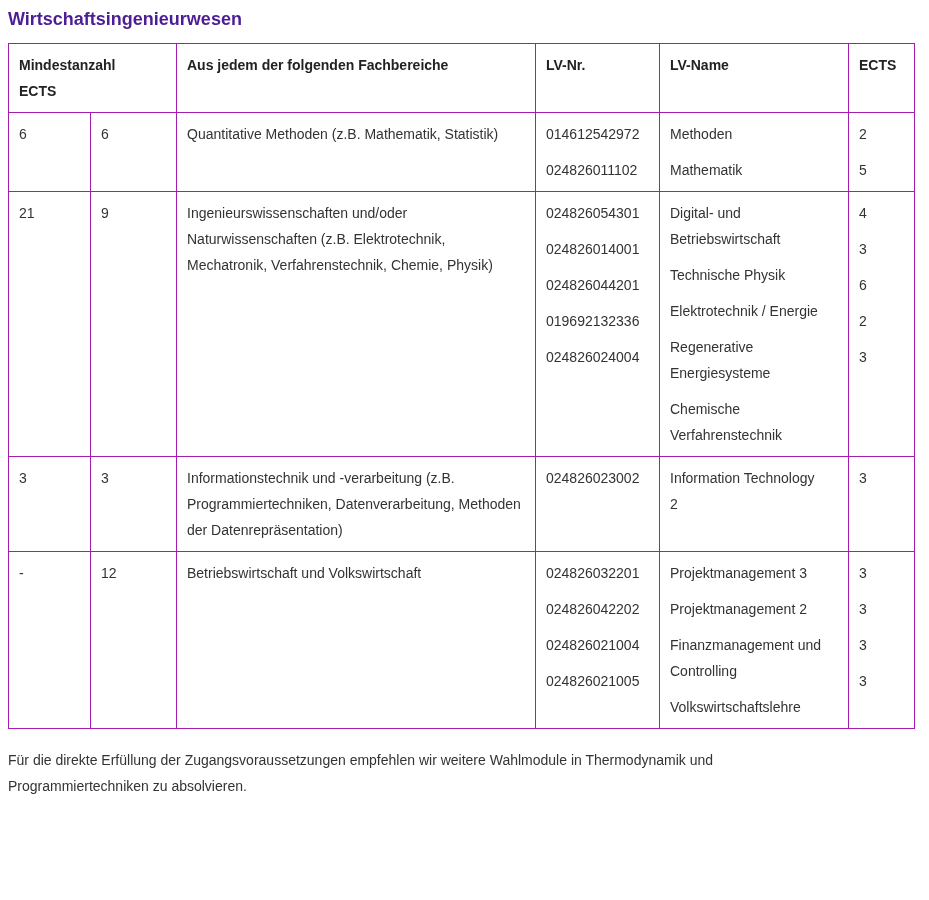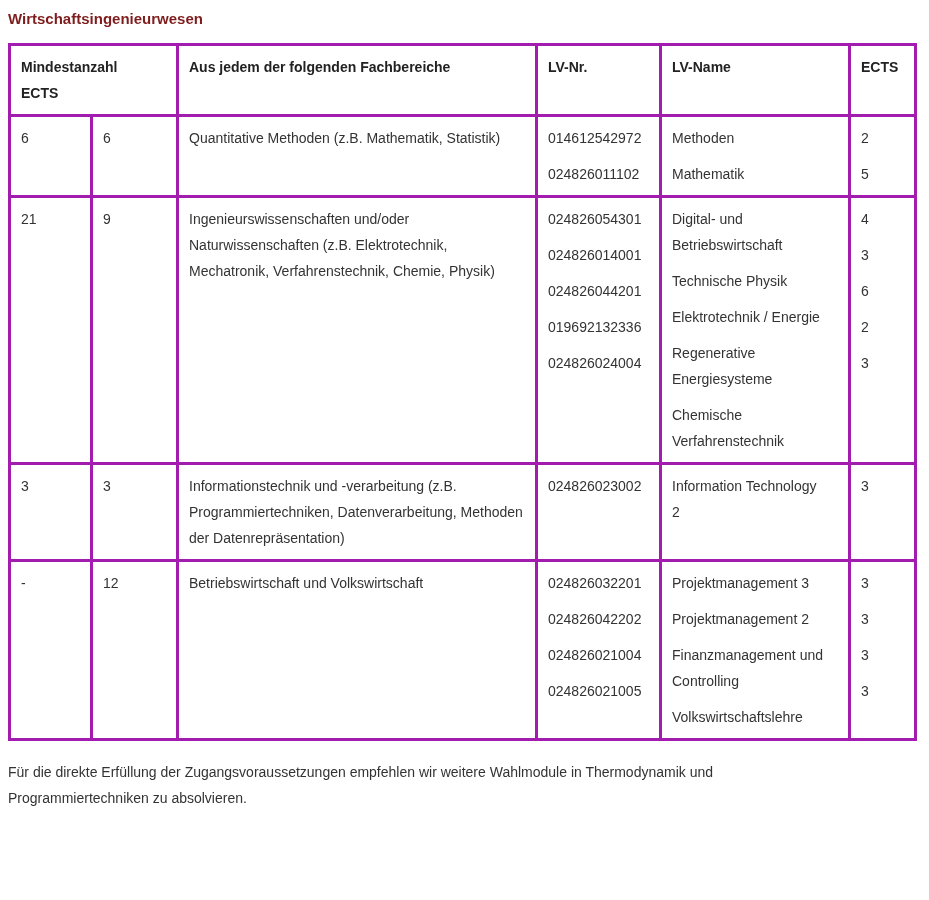--- a/index.html
+++ b/index.html
@@ -7,35 +7,35 @@
     margin: 0;
     background: #ffffff;
     font-family: "Liberation Sans", "DejaVu Sans", sans-serif;
     color: #333333;
   }
   .page {
     width: 929px;
     padding: 8px;
   }
   .page-title {
-    font-size: 15px;
+    font-size: 18px;
     font-weight: bold;
-    color: #7f1d1d;
+    color: #4c1d95;
     margin: 2px 0 15px 0;
     line-height: 18px;
   }
   table.req-table {
     border-collapse: collapse;
     table-layout: fixed;
     width: 906px;
     font-size: 14px;
   }
   .req-table th,
   .req-table td {
-    border: 3px solid #a21caf;
+    border: 1px solid #a21caf;
     vertical-align: top;
     text-align: left;
     padding: 8px 10px;
     line-height: 26px;
     overflow: hidden;
   }
   .req-table th {
     font-weight: bold;
     color: #222222;
   }

